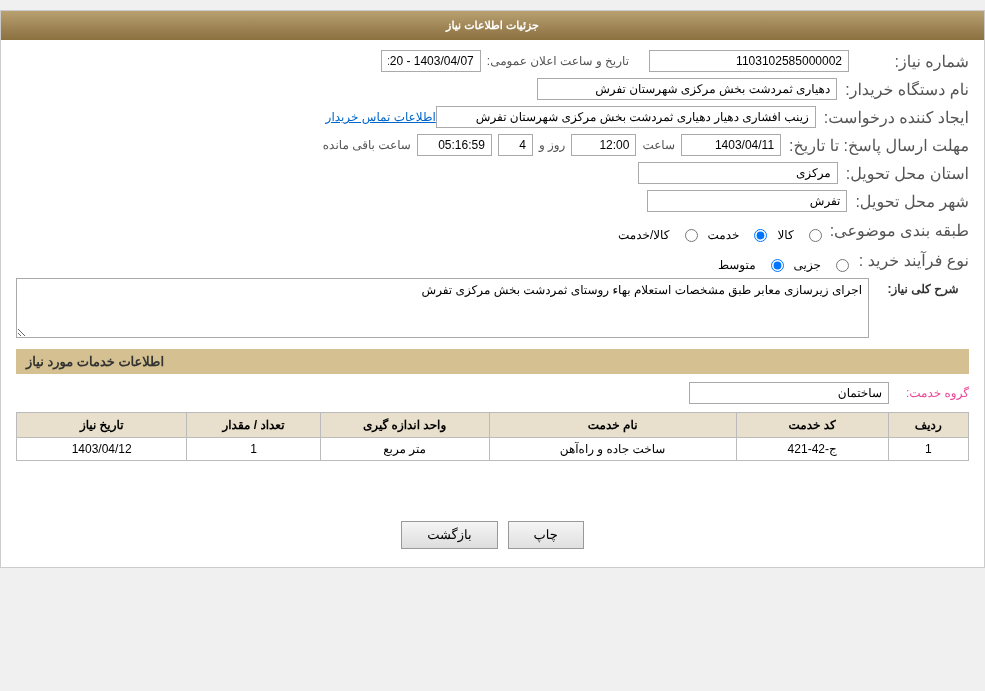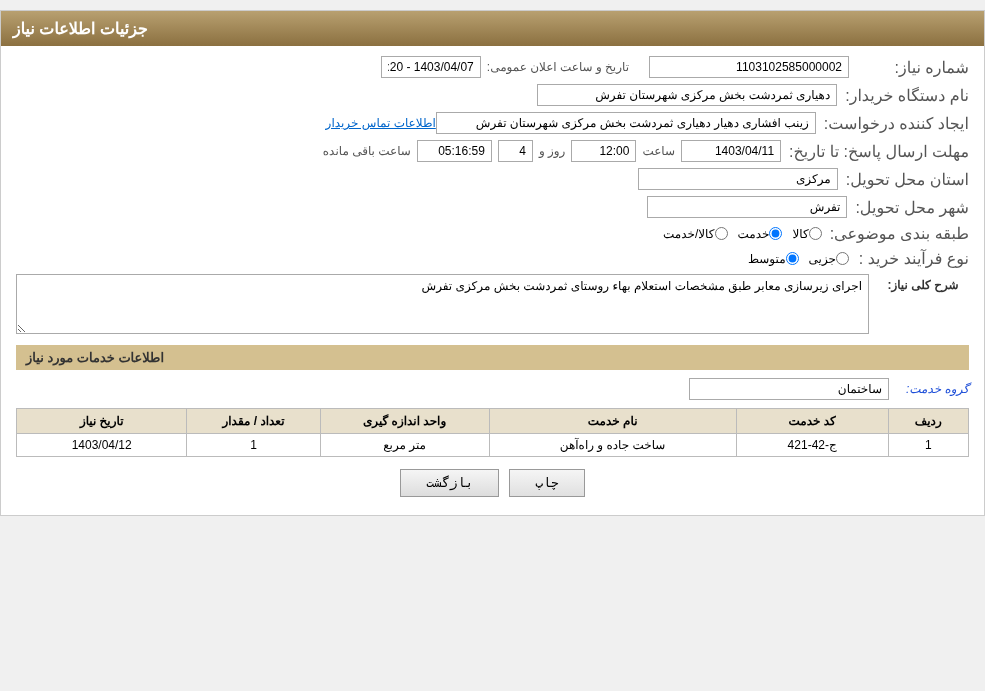--- a/index.html
+++ b/index.html
@@ -11,23 +11,23 @@
     }
     .page-wrapper {
       max-width: 985px;
       margin: 10px auto;
       background: #fff;
       border: 1px solid #ccc;
     }
     .header-bar {
       background: linear-gradient(to bottom, #b8a070, #8b7040);
       color: #fff;
-      text-align: left;
+      text-align: center;
       padding: 8px 12px;
-      font-size: 16px;
+      font-size: 11px;
       font-weight: bold;
     }
     .content {
       padding: 10px 15px;
     }
     .form-section {
       width: 100%;
     }
     .form-row {
       display: flex;
@@ -73,23 +73,24 @@
       font-size: 12px;
       margin-right: 0;
     }
     .radio-group {
       display: flex;
       align-items: center;
       gap: 10px;
     }
     .radio-item {
       display: flex;
-      align-items: center;
-      gap: 0;
+      align-items: flex-end;
+      gap: 15px;
       flex-direction: row-reverse;
+      margin-top: 10px;
     }
     .section-divider {
       background: #d4c090;
       color: #333;
       font-weight: bold;
       font-size: 13px;
       padding: 5px 10px;
       margin: 8px 0;
       text-align: left;
     }
@@ -142,24 +143,25 @@
     }
     .button-row {
       display: flex;
       justify-content: center;
       gap: 10px;
       margin: 12px 0 8px;
     }
     .btn {
       padding: 5px 25px;
       font-size: 13px;
-      font-family: Liberation Mono, monospace;
+      font-family: Liberation Serif, serif;
       cursor: pointer;
       border: 1px solid #999;
       background: linear-gradient(to bottom, #f5f5f5, #e0e0e0);
+      margin-top: 48px;
     }
     .btn-print {
       background: linear-gradient(to bottom, #f5f5f5, #e0e0e0);
     }
     .btn-back {
       background: linear-gradient(to bottom, #f5f5f5, #ddd);
     }
     .shrj-row {
       display: flex;
       align-items: flex-start;
@@ -167,27 +169,26 @@
     }
     .shrj-label {
       font-weight: bold;
       color: #333;
       min-width: 100px;
       text-align: center;
       padding-left: 8px;
       padding-top: 4px;
     }
     .group-label {
-      color: #1d4ed8;
+      color: #ec4899;
       min-width: 80px;
       text-align: left;
       padding-left: 8px;
       display: flex;
       align-items: center;
-      font-style: italic;
     }
   </style>
 </head>
 <body>
 
 <div class="page-wrapper">
 
   <div class="header-bar">
     <span>جزئیات اطلاعات نیاز</span>
   </div>

